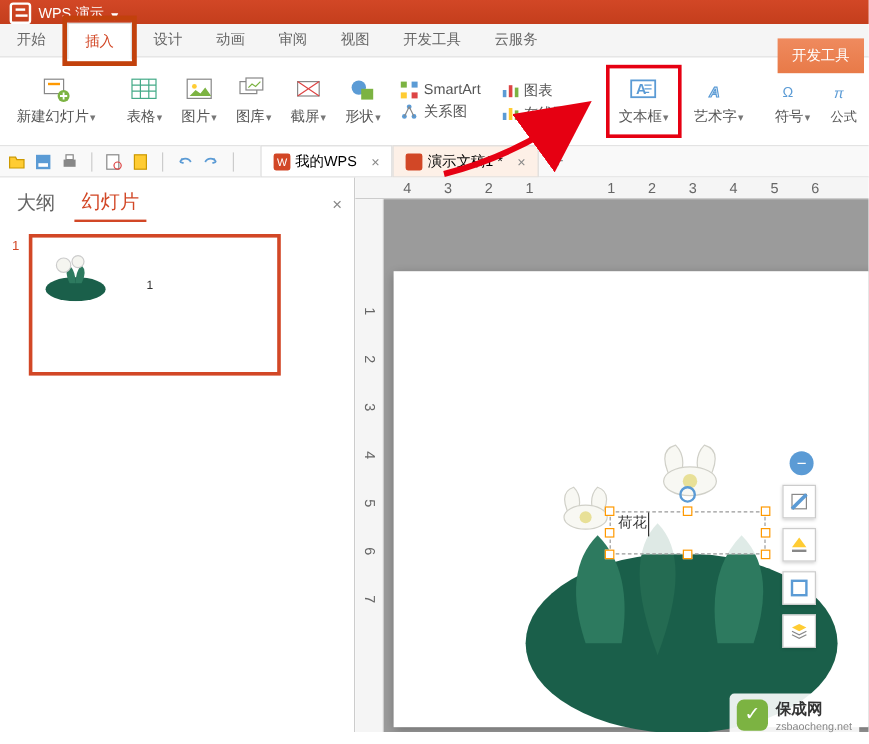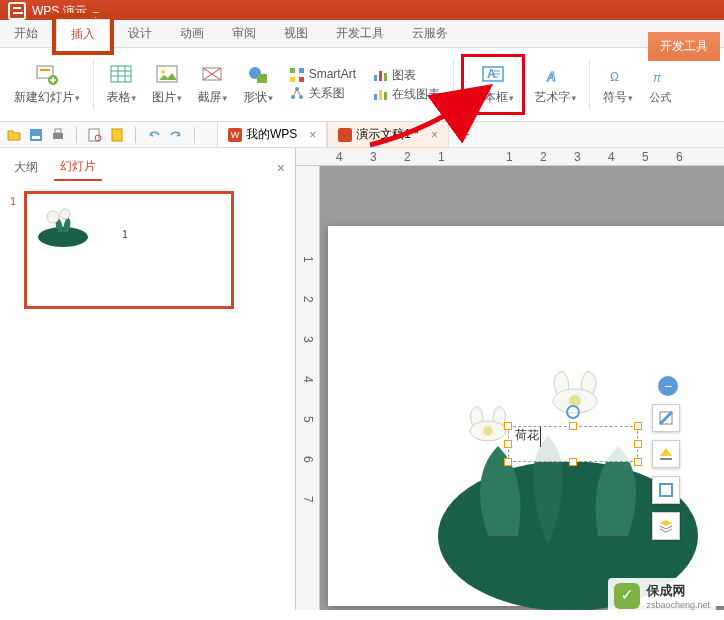--- a/index.html
+++ b/index.html
@@ -29,21 +29,21 @@
 .doc-tabs{display:flex;align-items:center;margin-left:12px;gap:0}
 .doc-tab{display:flex;align-items:center;gap:4px;padding:4px 10px;border:1px solid #ddd;background:#fff;cursor:pointer}
 .doc-tab.active{background:#fdf0e7}
 .doc-tab .cls{margin-left:8px;color:#888;cursor:pointer}
 .doc-tab .w{width:14px;height:14px;background:#d24726;color:#fff;font-size:9px;display:flex;align-items:center;justify-content:center;border-radius:2px}
 .doc-tab .p{width:14px;height:14px;background:#d24726;border-radius:2px}
 .add-tab{width:20px;height:20px;display:flex;align-items:center;justify-content:center;color:#888;font-size:16px;margin-left:6px;cursor:pointer}
 .workspace{display:flex;height:462px}
 .left-pane{width:296px;border-right:1px solid #ccc;background:#fff;display:flex;flex-direction:column}
 .pane-tabs{display:flex;padding:6px 8px 0;gap:10px;align-items:center;position:relative}
-.pane-tab{padding:4px 6px;color:#666;cursor:pointer;font-size:12px}
+.pane-tab{padding:4px 6px;color:#666;cursor:pointer;font-size:16px}
 .pane-tab.active{color:#d24726;border-bottom:2px solid #d24726}
 .pane-close{position:absolute;right:10px;color:#888;cursor:pointer;font-size:14px}
 .thumbs{padding:10px;flex:1;overflow:auto}
 .thumb-wrap{display:flex;gap:8px;align-items:flex-start}
 .thumb-num{color:#d24726;font-size:11px;padding-top:4px}
 .thumb{width:210px;height:118px;border:3px solid #d24726;background:#fff;position:relative;cursor:pointer}
 .thumb-lotus{position:absolute;left:6px;top:8px;width:60px;height:45px}
 .thumb-txt{position:absolute;left:95px;top:35px;font-size:10px;color:#333}
 .canvas-area{flex:1;background:#fff;position:relative;overflow:hidden}
 .ruler-h{height:18px;background:#f5f5f5;border-bottom:1px solid #ccc;position:relative;font-size:9px;color:#666;display:flex;align-items:center;padding-left:24px;overflow:hidden}
@@ -119,20 +119,30 @@
           <rect x="2" y="3" width="20" height="16" fill="none" stroke="#888"></rect>
           <circle cx="8" cy="9" r="2" fill="#fc3"></circle>
           <path d="M4 17l5-5 4 3 4-5 5 7z" fill="#7cb342"></path>
         </svg>
       </span>
     <span class="lbl"><span>图片</span><span class="dd">▾</span></span>
   </div>
   <div class="rb-item">
     <span class="ico">
         <svg width="24" height="24">
+          <rect x="1" y="5" width="14" height="10" fill="none" stroke="#888"></rect>
+          <rect x="6" y="2" width="14" height="10" fill="#fff" stroke="#888"></rect>
+          <path d="M8 10l3-3 3 2 4-4" stroke="#7cb342" fill="none"></path>
+        </svg>
+      </span>
+    <span class="lbl"><span>图库</span><span class="dd">▾</span></span>
+  </div>
+  <div class="rb-item">
+    <span class="ico">
+        <svg width="24" height="24">
           <rect x="3" y="5" width="18" height="12" fill="none" stroke="#888"></rect>
           <path d="M3 5l18 12M21 5L3 17" stroke="#d44" stroke-width="1"></path>
         </svg>
       </span>
     <span class="lbl"><span>截屏</span><span class="dd">▾</span></span>
   </div>
   <div class="rb-item">
     <span class="ico">
         <svg width="24" height="24">
           <circle cx="9" cy="10" r="6" fill="#5b9bd5"></circle>

